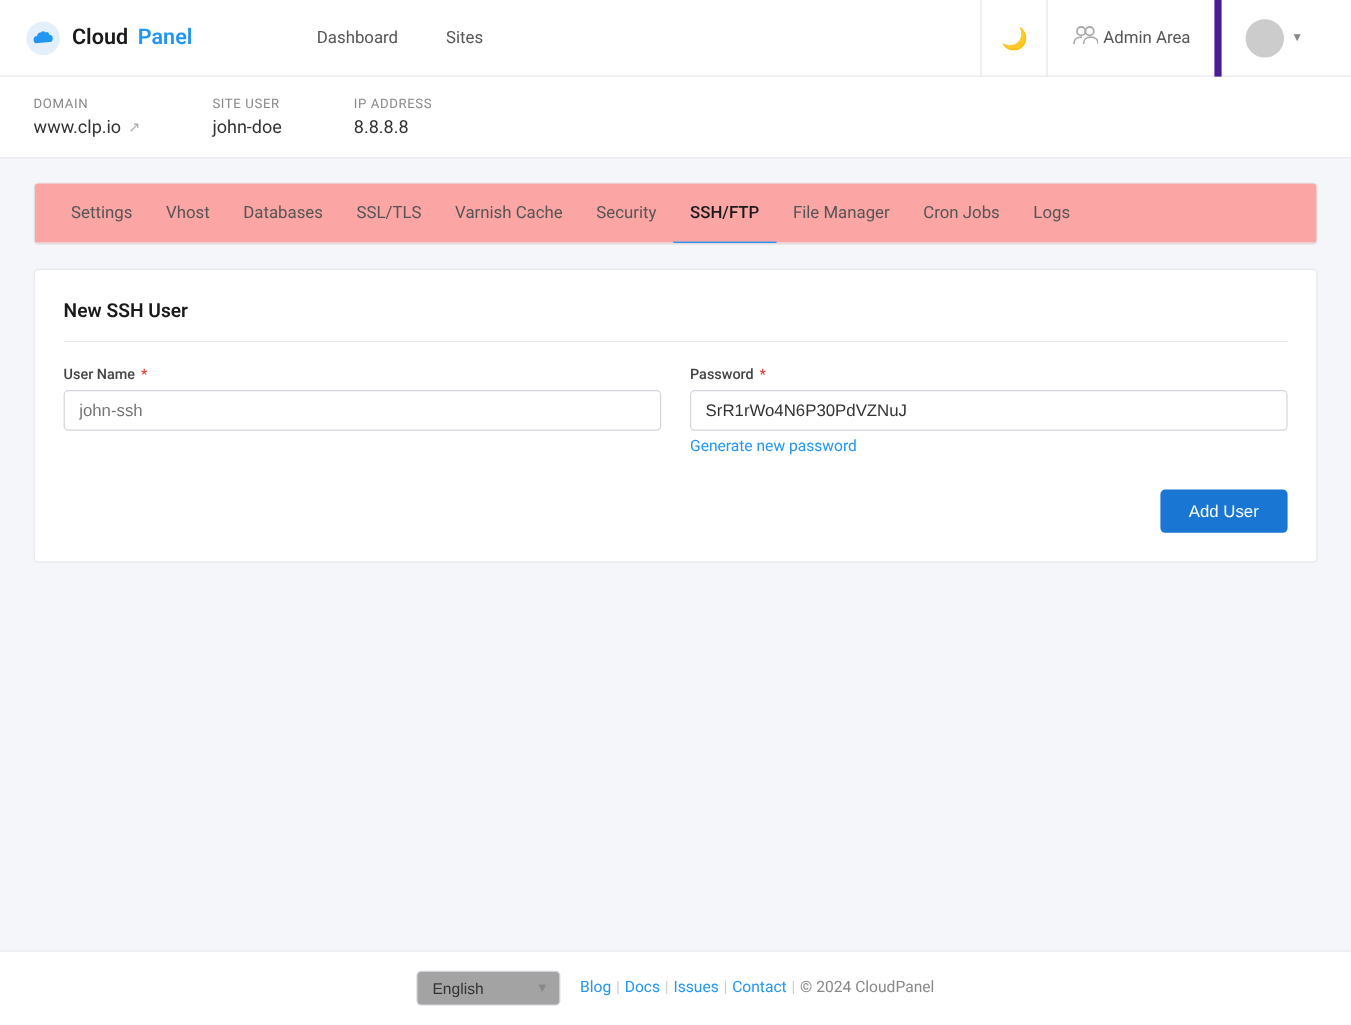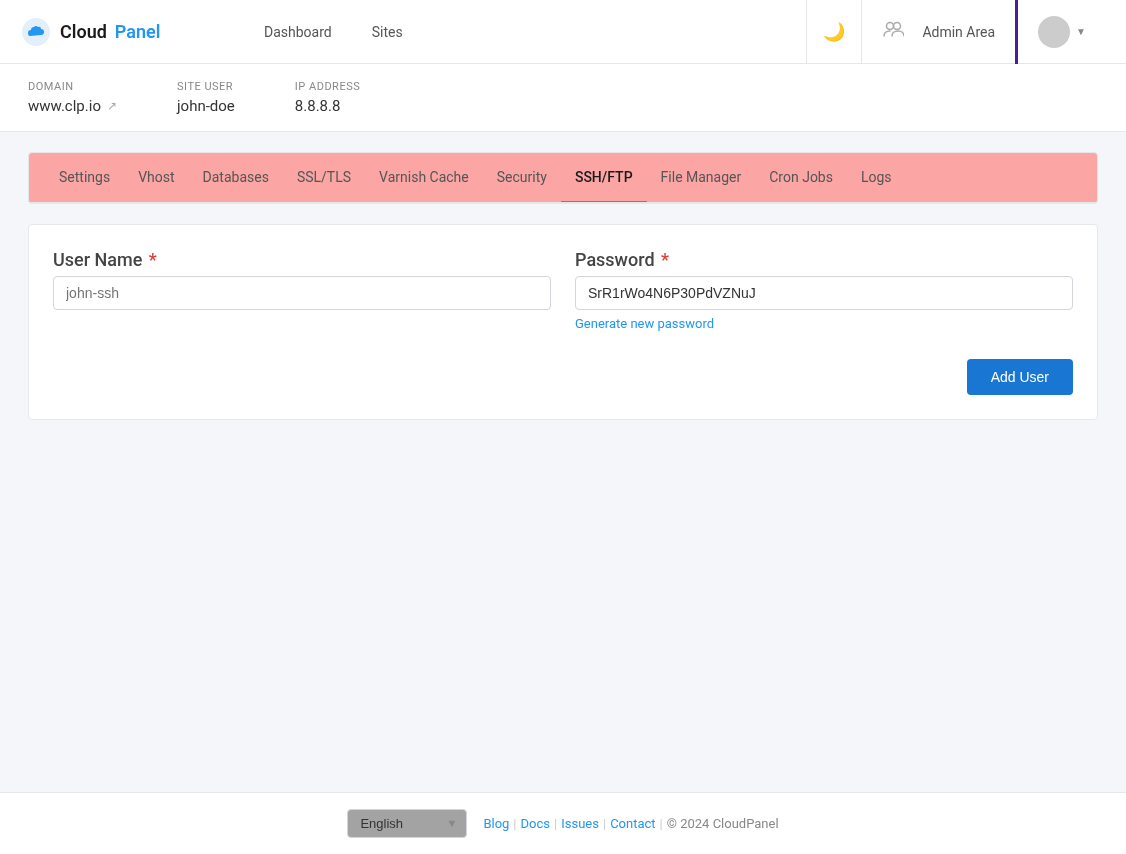--- a/index.html
+++ b/index.html
@@ -8,21 +8,21 @@
     
     .header { background: #fff; border-bottom: 1px solid #e5e7eb; display: flex; align-items: center; height: 64px; padding: 3px 20px; gap: 0; }
     .logo { display: flex; align-items: center; gap: 8px; font-size: 18px; font-weight: 600; color: #1a1a1a; text-decoration: none; min-width: 220px; }
     .logo-icon { width: 32px; height: 32px; }
     .logo-cloud { color: #1a1a1a; }
     .logo-panel { color: #2196f3; }
     .nav { display: flex; align-items: center; gap: 32px; flex: 1; padding: 0 20px; }
     .nav-item { color: #555; text-decoration: none; font-size: 14px; cursor: pointer; padding: 0 4px; }
     .header-right { display: flex; align-items: center; gap: 0; }
     .theme-toggle { width: 56px; height: 64px; display: flex; align-items: center; justify-content: center; border-right: 1px solid #e5e7eb; border-left: 1px solid #e5e7eb; cursor: pointer; color: #888; font-size: 18px; }
-    .admin-area { display: flex; align-items: center; gap: 18px; padding: 0 20px; height: 64px; border-right: 3px solid #4c1d95; cursor: pointer; color: #555; font-size: 14px; }
+    .admin-area { display: flex; align-items: center; gap: 4px; padding: 0 20px; height: 64px; border-right: 6px solid #4c1d95; cursor: pointer; color: #555; font-size: 14px; }
     .admin-icon { font-size: 20px; color: #888; }
     .user-menu { display: flex; align-items: center; gap: 6px; padding: 0 20px; height: 64px; cursor: pointer; color: #555; }
     .user-avatar { width: 32px; height: 32px; border-radius: 50%; background: #ccc; display: flex; align-items: center; justify-content: center; font-size: 16px; color: #666; }
     .chevron-down { font-size: 10px; color: #888; }
 
     
     .site-info { background: #fff; border-bottom: 1px solid #e5e7eb; padding: 16px 28px; display: flex; gap: 60px; }
     .site-info-item label { font-size: 11px; color: #888; text-transform: uppercase; letter-spacing: 0.5px; display: block; margin-bottom: 4px; }
     .site-info-item .value { font-size: 15px; color: #333; display: flex; align-items: center; gap: 6px; }
     .external-link { color: #aaa; font-size: 12px; cursor: pointer; }
@@ -35,21 +35,21 @@
     .tabs { display: flex; align-items: center; padding: 0 16px; border-bottom: 1px solid #e5e7eb; overflow-x: auto; }
     .tab { padding: 16px 14px; font-size: 14px; color: #555; cursor: pointer; border-bottom: 2px solid transparent; margin-bottom: -1px; white-space: nowrap; }
     .tab.active { color: #1a1a1a; border-bottom: 2px solid #2196f3; font-weight: 500; }
 
     
     .card { background: #fff; border: 1px solid #e5e7eb; border-radius: 4px; padding: 24px; }
     .card-title { font-size: 16px; font-weight: 600; color: #1a1a1a; margin-bottom: 20px; padding-bottom: 16px; border-bottom: 1px solid #e5e7eb; }
 
     .form-row { display: flex; gap: 24px; margin-bottom: 20px; }
     .form-group { flex: 1; }
-    .form-group label { display: block; font-size: 18px; font-weight: 500; color: #444; margin-bottom: 6px; }
+    .form-group label { display: block; font-size: 12px; font-weight: 500; color: #444; margin-bottom: 6px; }
     .form-group label .required { color: #e53935; margin-left: 2px; }
     .form-control { width: 100%; padding: 8px 12px; border: 1px solid #d1d5db; border-radius: 4px; font-size: 14px; color: #333; outline: none; background: #fff; }
     .generate-link { color: #2196f3; font-size: 13px; cursor: pointer; margin-top: 6px; display: inline-block; text-decoration: none; }
 
     .ssh-keys-group { margin-bottom: 20px; }
     .ssh-keys-group label { display: block; font-size: 13px; font-weight: 500; color: #444; margin-bottom: 6px; }
     .ssh-textarea { width: 100%; height: 120px; padding: 10px 12px; border: 1px solid #d1d5db; border-radius: 4px; font-size: 13px; color: #333; outline: none; resize: vertical; background: #fff; }
 
     .form-actions { display: flex; justify-content: flex-end; padding-top: 8px; }
     .btn-primary { background: #1976d2; color: #fff; border: none; padding: 10px 24px; border-radius: 4px; font-size: 14px; font-weight: 500; cursor: pointer; }
@@ -142,20 +142,21 @@
         <div class="tab">Varnish Cache</div>
         <div class="tab">Security</div>
         <div class="tab active">SSH/FTP</div>
         <div class="tab">File Manager</div>
         <div class="tab">Cron Jobs</div>
         <div class="tab">Logs</div>
       </div>
   </div>
 
   <div class="card">
+    <div class="card-title">New SSH User</div>
 
     <div class="form-row">
       <div class="form-group">
         <label>
           <span>User Name</span><span class="required"> *</span>
         </label>
         <input class="form-control" type="text" placeholder="john-ssh" style="">
       </div>
       <div class="form-group">
         <label>

